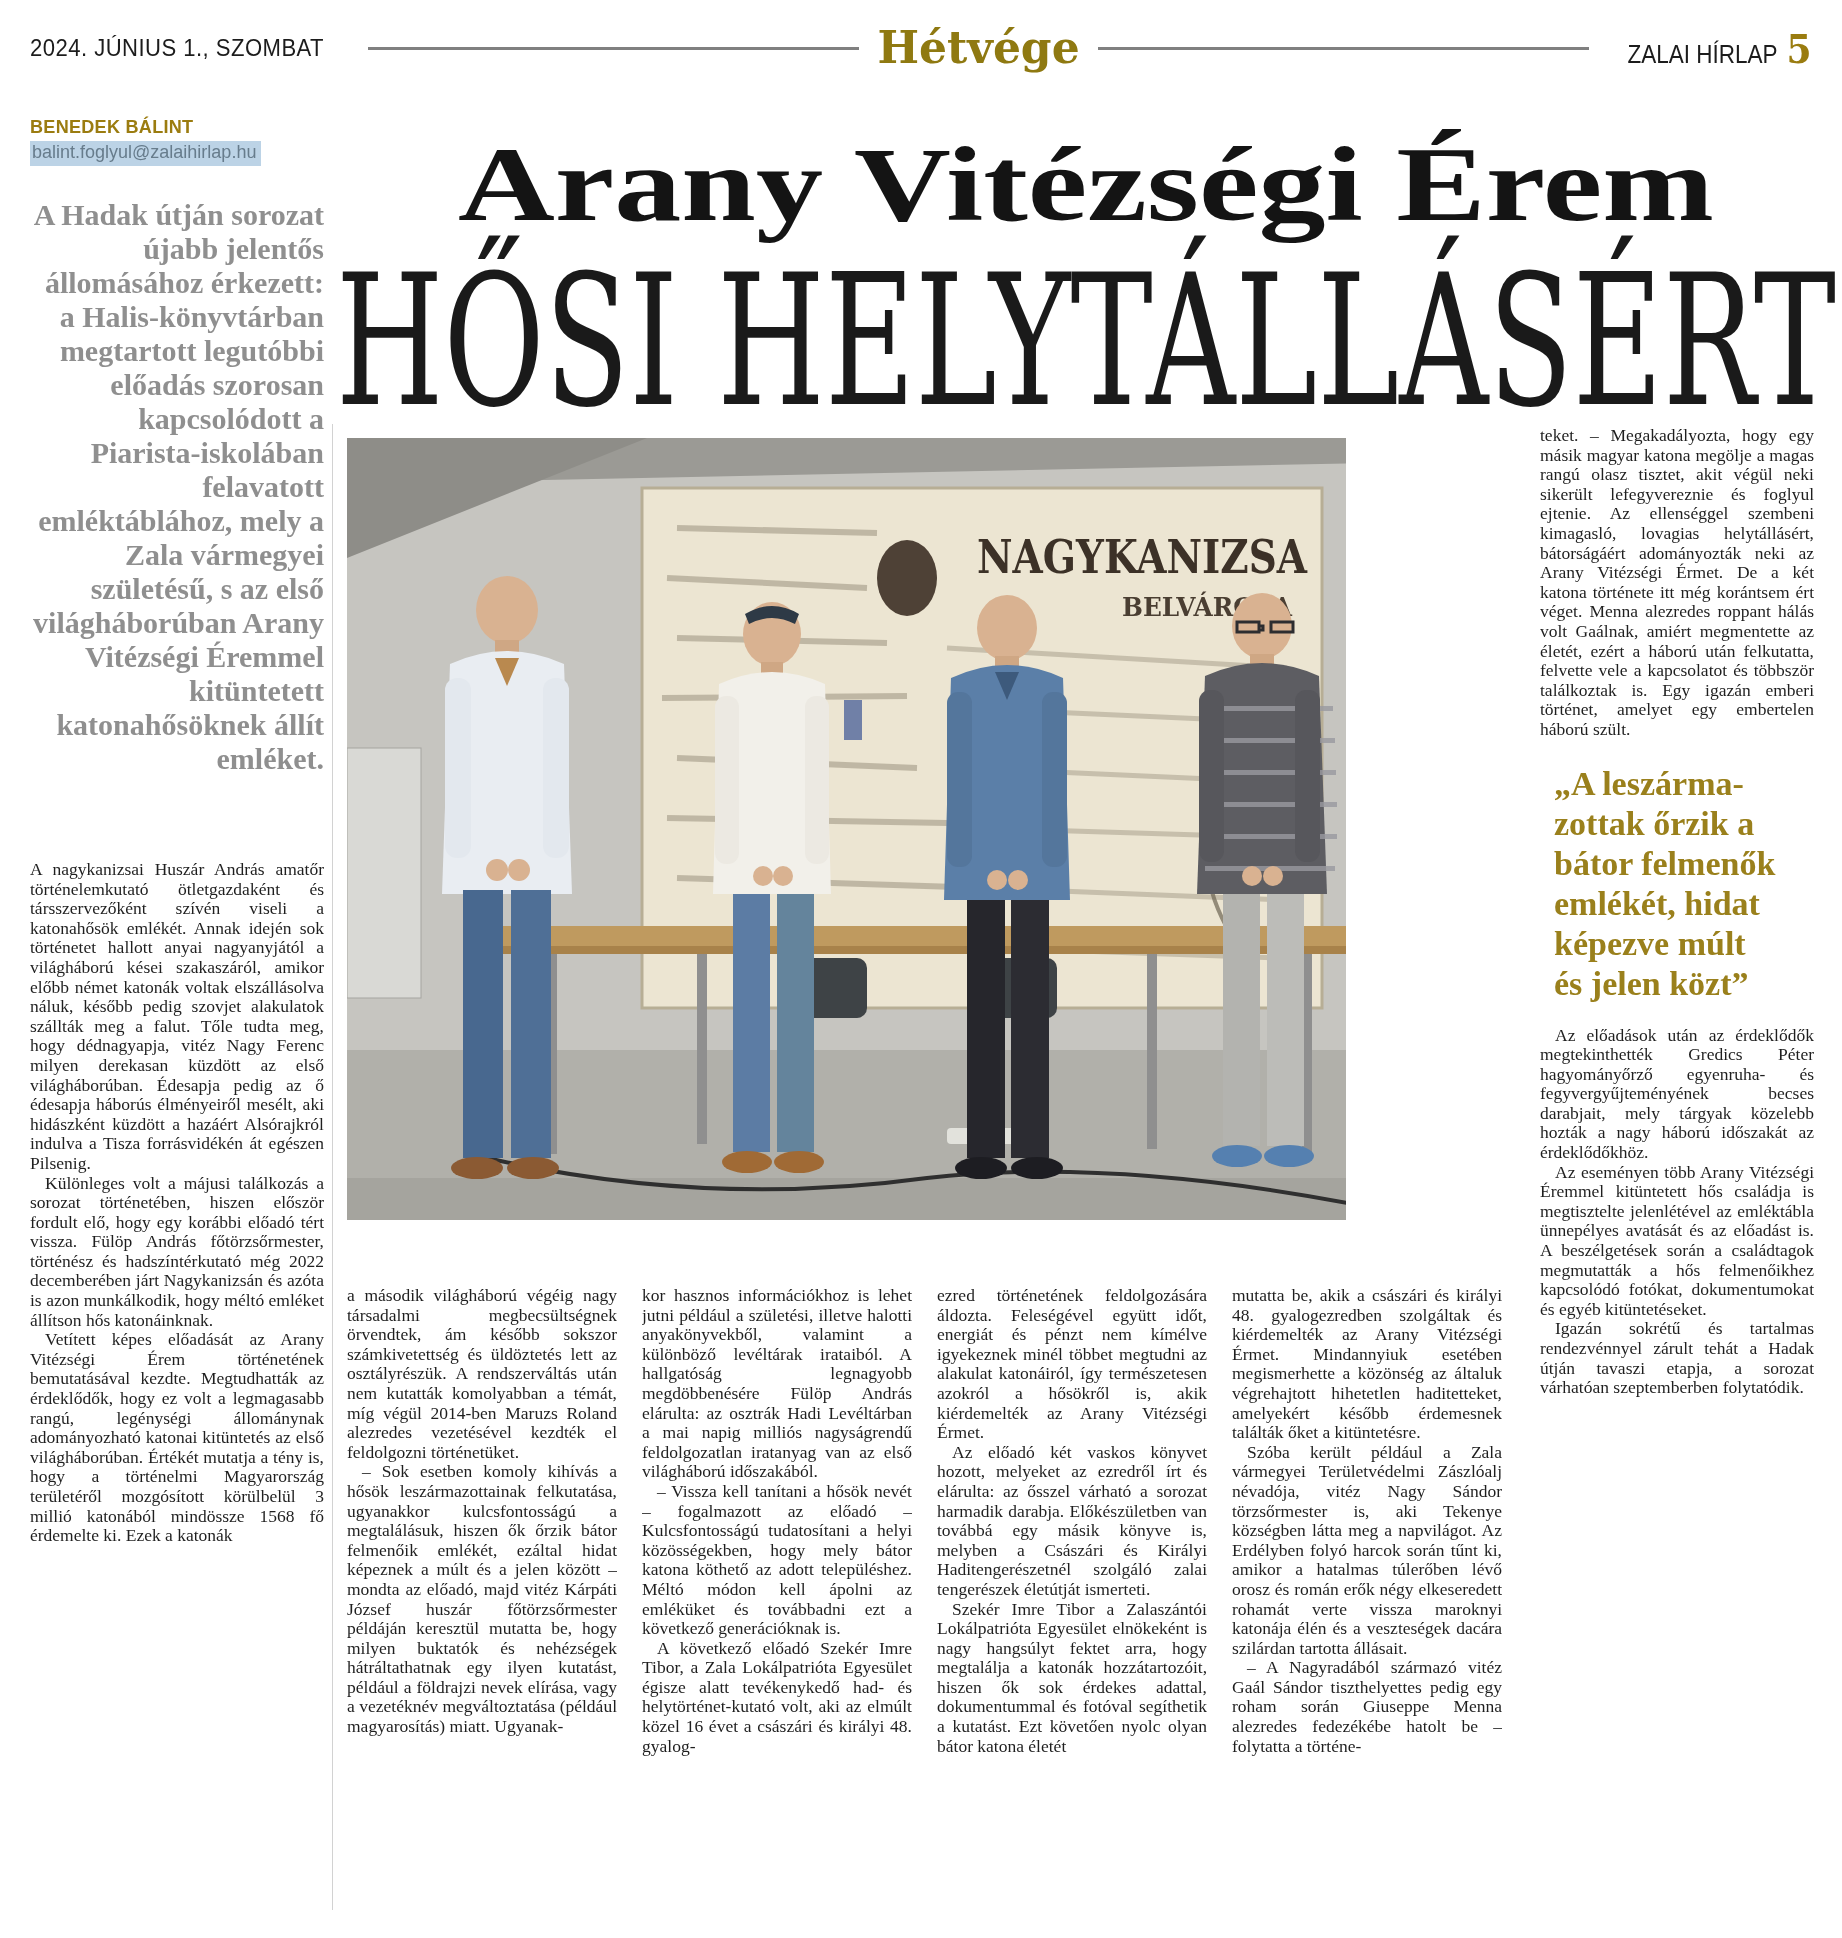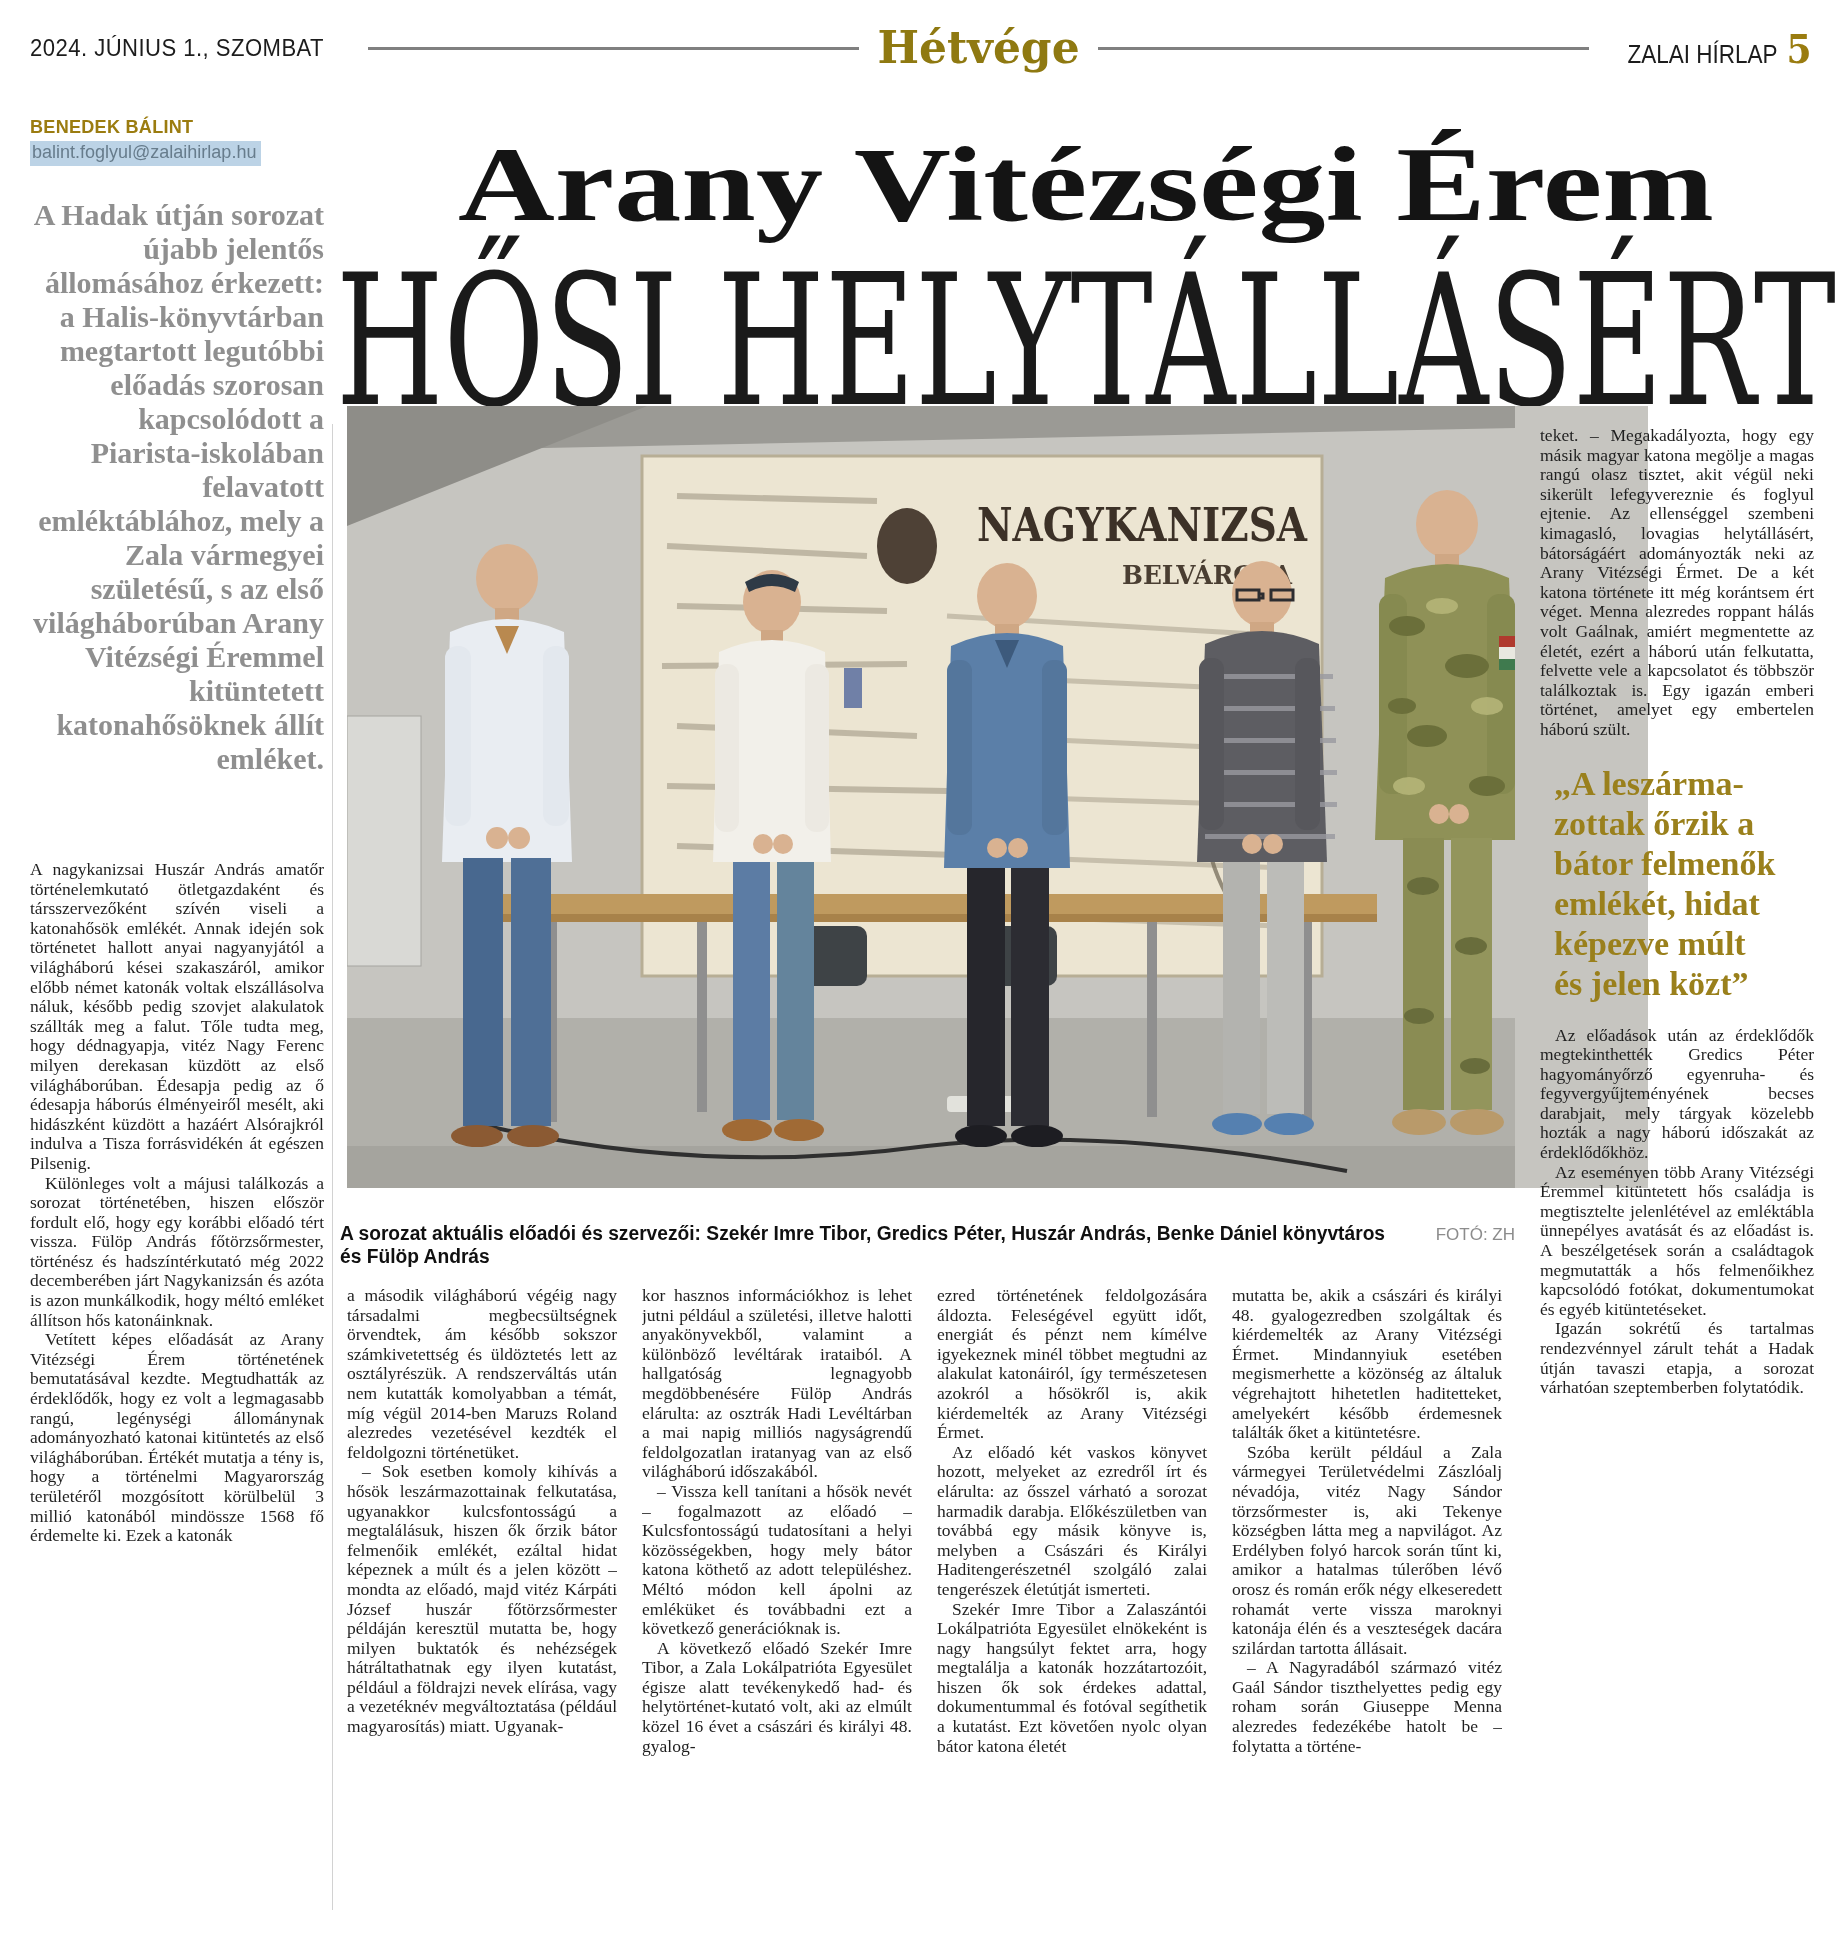--- a/index.html
+++ b/index.html
@@ -26,21 +26,21 @@
         font-weight:bold;font-size:30px;line-height:34px;color:#8f8f8f;}
   .leftbody{position:absolute;left:30px;top:860px;width:294px;height:1050px;overflow:hidden;
             font-size:17.5px;line-height:19.6px;text-align:justify;}
   .leftbody p, .colx p, .rightcol p{margin:0;}
   .ind{text-indent:15px;}
   
   .headline{position:absolute;left:330px;top:92px;width:1512px;height:336px;}
   .hl-kicker{font-family:"Liberation Serif", serif;font-weight:bold;fill:#141414;font-size:106px;}
   .hl-main{font-family:"DejaVu Serif", serif;fill:#1a1a1a;font-size:182px;}
   
-  .photo{position:absolute;left:347px;top:406px;width:1301px;height:782px;overflow:hidden;
+  .photo{position:absolute;left:347px;top:438px;width:999px;height:782px;overflow:hidden;
          background:#c6c5c0;}
   .caption{position:absolute;left:340px;top:1222px;width:1175px;display:flex;
            justify-content:space-between;align-items:baseline;}
   .cap-text{font-family:"Liberation Sans", sans-serif;font-weight:bold;font-size:20px;
             color:#101010;transform:scaleX(.96);transform-origin:left;}
   .cap-credit{font-family:"Liberation Sans", sans-serif;font-size:17px;color:#8c8c8c;
               white-space:nowrap;}
   
   .colx{position:absolute;top:1286px;width:270px;height:624px;overflow:hidden;
         font-size:17.5px;line-height:19.6px;text-align:justify;}
@@ -224,24 +224,20 @@
             <ellipse cx="1124" cy="540" rx="16" ry="9"></ellipse>
           <ellipse cx="1072" cy="610" rx="15" ry="8"></ellipse>
             <ellipse cx="1128" cy="660" rx="15" ry="8"></ellipse>
         </g>
         <ellipse cx="1072" cy="716" rx="27" ry="13" fill="#b99a6a"></ellipse>
         <ellipse cx="1130" cy="716" rx="27" ry="13" fill="#b99a6a"></ellipse>
       </g>
     </svg>
   </div>
 
-  <div class="caption">
-    <span class="cap-text">A sorozat aktuális előadói és szervezői: Szekér Imre Tibor, Gredics Péter, Huszár András, Benke Dániel könyvtáros és Fülöp András</span>
-    <span class="cap-credit">FOTÓ: ZH</span>
-  </div>
 
   <div class="colx" id="bcol1">
     <p>a második világháború végéig nagy társadalmi megbecsültségnek örvendtek, ám később sokszor számkivetettség és üldöztetés lett az osztályrészük. A rendszerváltás után nem kutatták komolyabban a témát, míg végül 2014-ben Maruzs Roland alezredes vezetésével kezdték el feldolgozni történetüket.</p>
     <p class="ind">– Sok esetben komoly kihívás a hősök leszármazottainak felkutatása, ugyanakkor kulcsfontosságú a megtalálásuk, hiszen ők őrzik bátor felmenőik emlékét, ezáltal hidat képeznek a múlt és a jelen között – mondta az előadó, majd vitéz Kárpáti József huszár főtörzsőrmester példáján keresztül mutatta be, hogy milyen buktatók és nehézségek hátráltathatnak egy ilyen kutatást, például a földrajzi nevek elírása, vagy a vezetéknév megváltoztatása (például magyarosítás) miatt. Ugyanak-</p>
   </div>
   <div class="colx" id="bcol2">
     <p>kor hasznos információkhoz is lehet jutni például a születési, illetve halotti anyakönyvekből, valamint a különböző levéltárak irataiból. A hallgatóság legnagyobb megdöbbenésére Fülöp András elárulta: az osztrák Hadi Levéltárban a mai napig milliós nagyságrendű feldolgozatlan iratanyag van az első világháború időszakából.</p>
     <p class="ind">– Vissza kell tanítani a hősök nevét – fogalmazott az előadó – Kulcsfontosságú tudatosítani a helyi közösségekben, hogy mely bátor katona köthető az adott településhez. Méltó módon kell ápolni az emléküket és továbbadni ezt a következő generációknak is.</p>
     <p class="ind">A következő előadó Szekér Imre Tibor, a Zala Lokálpatrióta Egyesület égisze alatt tevékenykedő had- és helytörténet-kutató volt, aki az elmúlt közel 16 évet a császári és királyi 48. gyalog-</p>
   </div>

